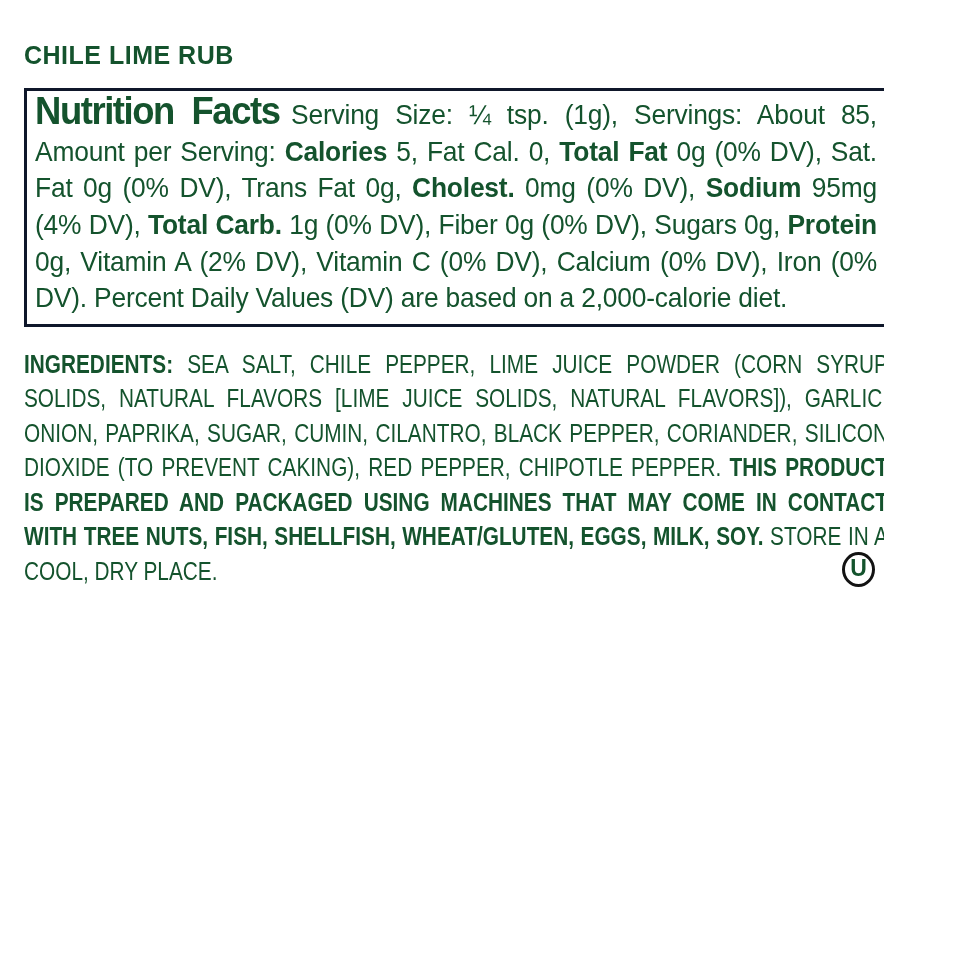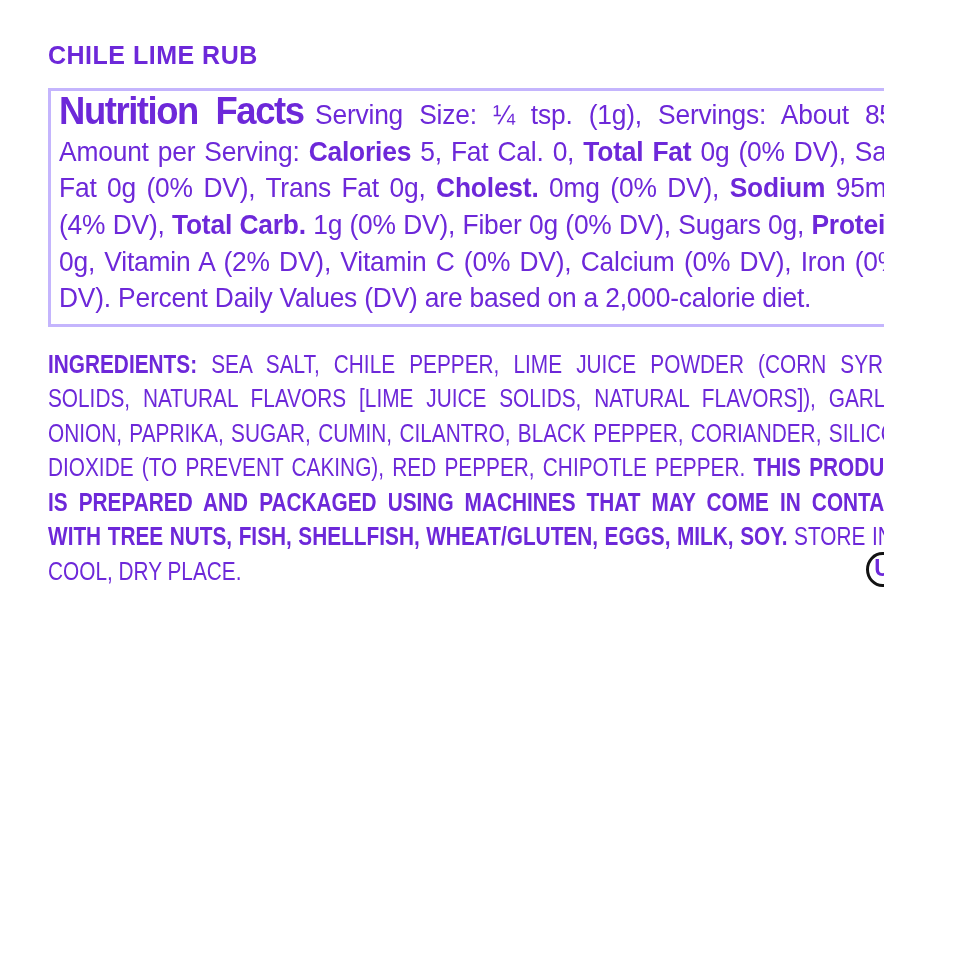--- a/index.html
+++ b/index.html
@@ -1,36 +1,36 @@
 <!DOCTYPE html>
 <html><head>
 <meta charset="utf-8">
 <style>
   html, body { margin: 0; padding: 0; background: #ffffff; }
   .page {
     position: relative;
     width: 884px;
     height: 960px;
     background: #ffffff;
-    color: #6d28d9;
+    color: #14532d;
     font-family: "Liberation Sans", sans-serif;
     box-sizing: border-box;
-    padding: 42px 48px 0 48px;
+    padding: 42px 48px 0 24px;
     overflow: hidden;
   }
   .product-title {
     margin: 0 0 20px 0;
     font-size: 25px;
     font-weight: 700;
     letter-spacing: 0.5px;
     line-height: 1.05;
   }
   
   .nf-box {
-    border: 3px solid #c4b5fd;
+    border: 3px solid #0f172a;
     box-sizing: border-box;
     width: 864px;
     padding: 2px 8px 7px 8px;
     overflow: hidden;
   }
   .nf-text {
     margin: 0;
     width: 878px;                 
     transform: scaleX(0.959);
     transform-origin: 0 0;

